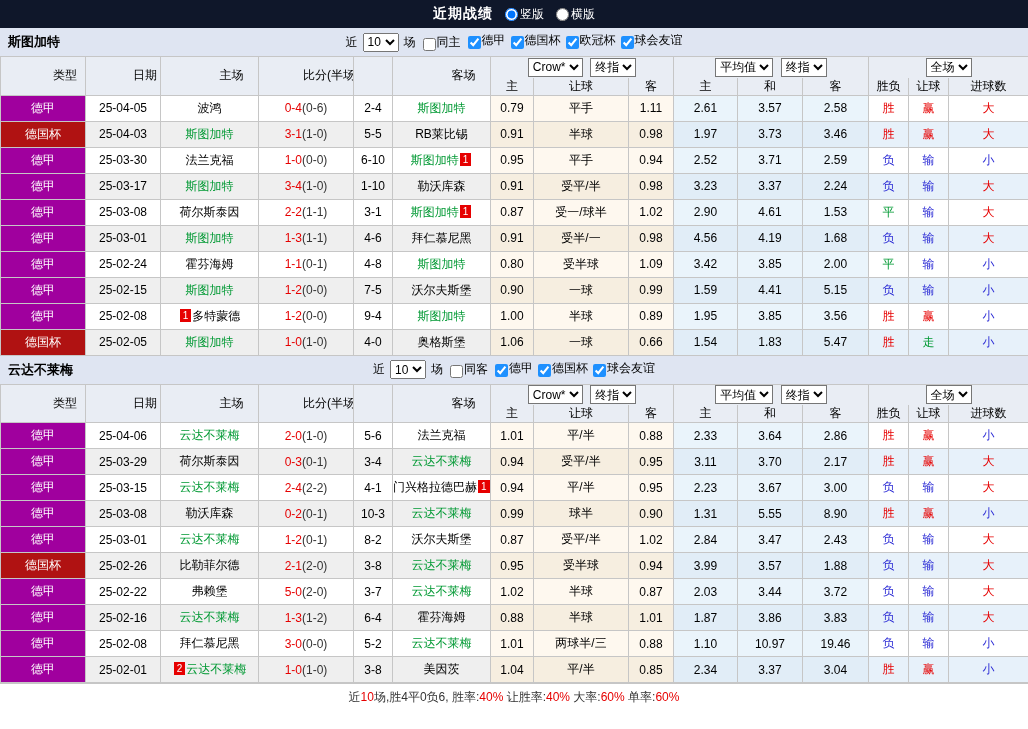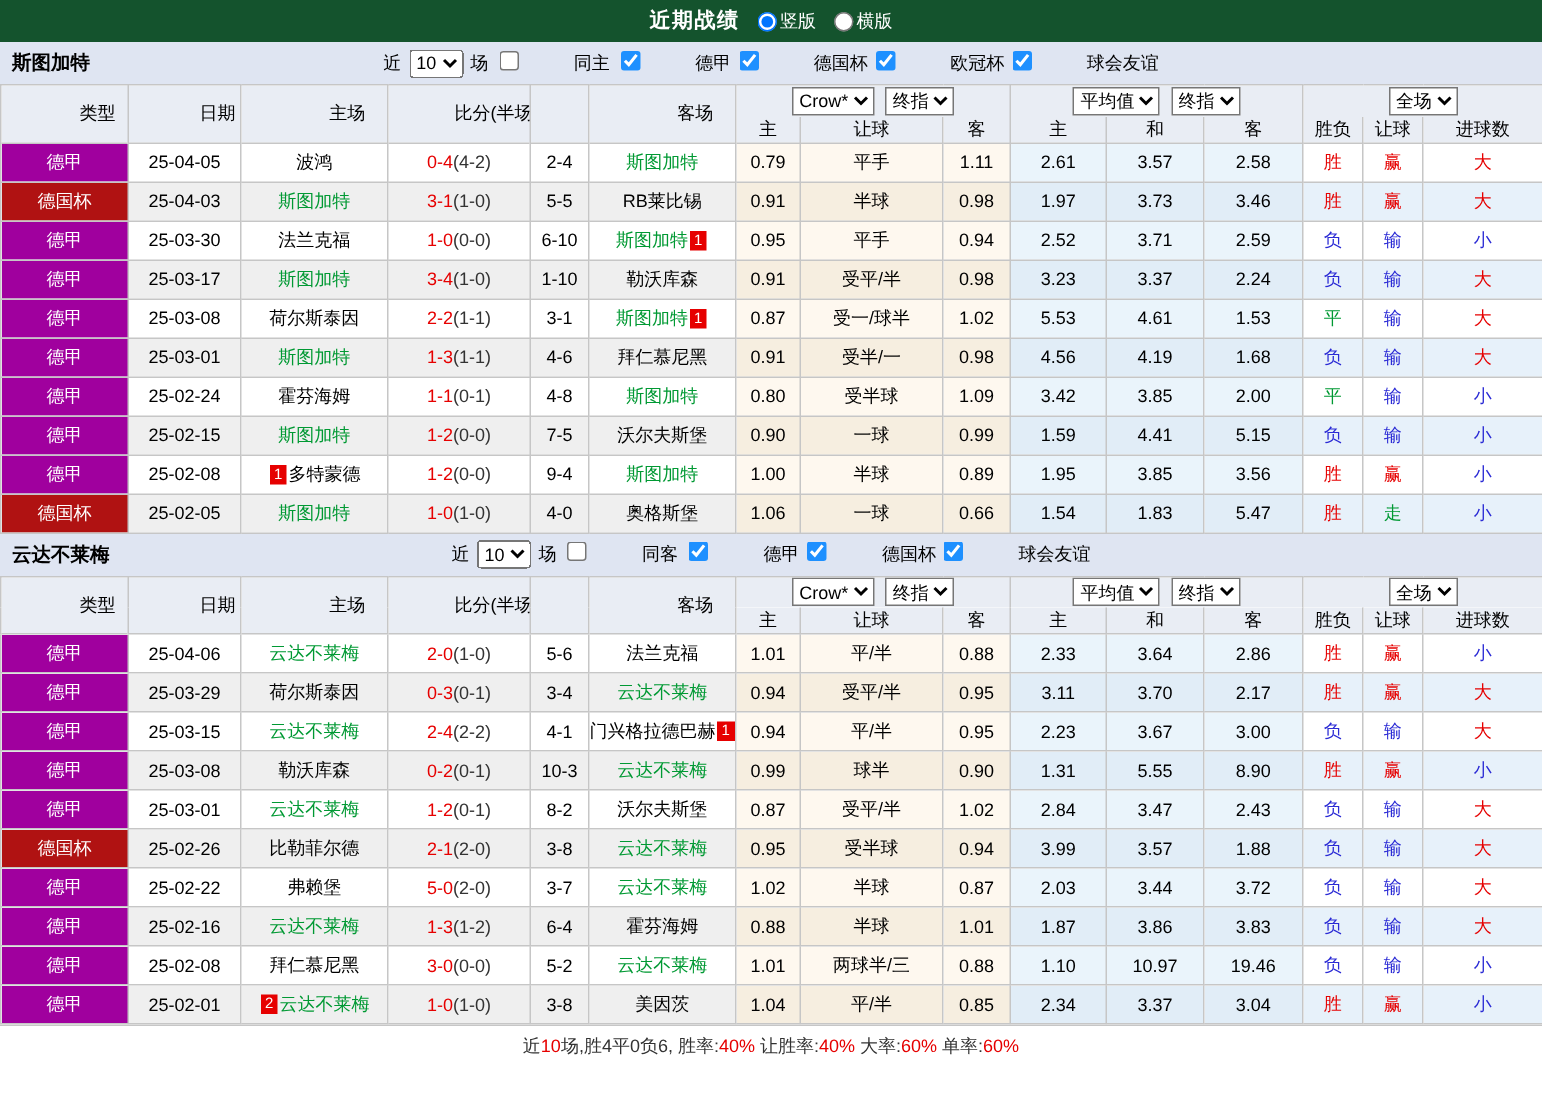--- a/index.html
+++ b/index.html
@@ -7,21 +7,21 @@
     font-family: "Liberation Sans", "DejaVu Sans", sans-serif;
     font-size: 12px;
     background: #fff;
     width: 1028px;
   }
   .page { width: 1028px; }
 
   
   .title-bar {
     height: 28px;
-    background: #14532d;
+    background: #0f172a;
     color: #fff;
     display: flex;
     align-items: center;
     justify-content: center;
     gap: 6px;
   }
   .title-bar .title { font-size: 14px; font-weight: bold; letter-spacing: 1px; }
   .title-bar label { display: inline-flex; align-items: center; gap: 2px; font-size: 12px; cursor: pointer; }
   .title-bar input[type=radio] { margin: 0 0 0 6px; }
 
@@ -36,21 +36,21 @@
   }
   .band .team-name {
     position: absolute;
     left: 8px;
     font-size: 13px;
     font-weight: bold;
     color: #000;
   }
   .filters { display: inline-flex; align-items: center; gap: 2px; font-size: 12px; color: #000; }
   .filters select { font-size: 12px; height: 19px; margin: 0 3px; }
-  .filters label { display: inline-flex; align-items: flex-start; cursor: pointer; gap: 36px; }
+  .filters label { display: inline-flex; align-items: flex-end; cursor: pointer; }
   .filters input[type=checkbox] { margin: 0 1px 0 5px; width: 13px; height: 13px; accent-color: #1E90FF; }
 
   
   table { border-collapse: collapse; table-layout: fixed; width: 1028px; }
   th, td {
     border: 1px solid #C6C6C6;
     text-align: center;
     overflow: hidden;
     white-space: nowrap;
     font-weight: normal;
@@ -202,21 +202,21 @@
           <th>胜负</th>
           <th>让球</th>
           <th>进球数</th>
         </tr>
       </thead>
       <tbody>
           <tr>
             <td class="lg league">德甲</td>
             <td class="plain">25-04-05</td>
             <td class="plain"><span>波鸿</span></td>
-            <td class="plain"><span class="score">0-4</span><span class="half">(4-2)</span></td>
+            <td class="plain"><span class="score">0-4</span><span class="half">(0-6)</span></td>
             <td class="plain">2-4</td>
             <td class="plain"><span class="tgreen">斯图加特</span></td>
             <td class="crow">0.79</td>
             <td class="crow">平手</td>
             <td class="crow">1.11</td>
             <td class="avg">2.61</td>
             <td class="avg">3.57</td>
             <td class="avg">2.58</td>
             <td class="res c-r">胜</td>
             <td class="res c-r">赢</td>
@@ -276,21 +276,21 @@
           <tr>
             <td class="lg league">德甲</td>
             <td class="plain">25-03-08</td>
             <td class="plain"><span>荷尔斯泰因</span></td>
             <td class="plain"><span class="score">2-2</span><span class="half">(1-1)</span></td>
             <td class="plain">3-1</td>
             <td class="plain"><span class="tgreen">斯图加特</span><span class="badge">1</span></td>
             <td class="crow">0.87</td>
             <td class="crow">受一/球半</td>
             <td class="crow">1.02</td>
-            <td class="avg">5.53</td>
+            <td class="avg">2.90</td>
             <td class="avg">4.61</td>
             <td class="avg">1.53</td>
             <td class="res c-g">平</td>
             <td class="res c-b">输</td>
             <td class="res c-r">大</td>
           </tr>
           <tr>
             <td class="lg league">德甲</td>
             <td class="plain">25-03-01</td>
             <td class="plain"><span class="tgreen">斯图加特</span></td>

